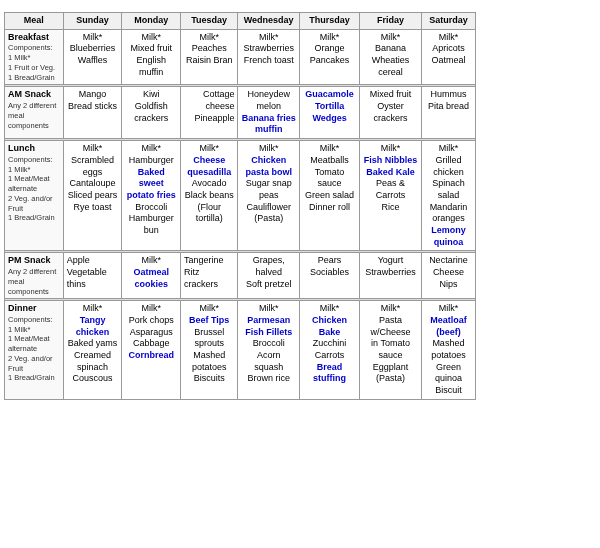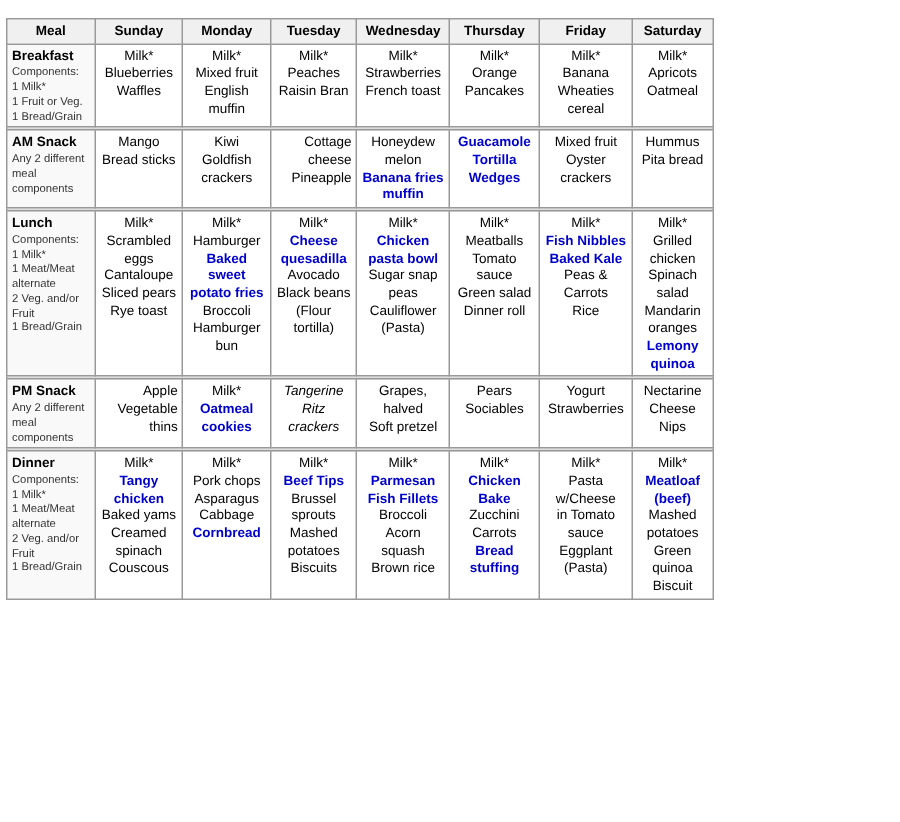--- a/index.html
+++ b/index.html
@@ -218,29 +218,29 @@
             <div class="bold-blue">Lemony quinoa</div>
           </td>
         </tr>
         <tr>
           <td colspan="8" style="height: 2px; padding: 0px; background: rgb(221, 221, 221);"></td>
         </tr>
         <tr>
           <td class="meal-col"><span class="meal-name">PM Snack</span><div class="meal-components" style="white-space: pre-line;">Any 2 different
 meal
 components</div></td>
-          <td class="day-col" style="text-align: right;">
+          <td class="day-col" style="text-align: left;">
             <div>Apple</div>
             <div>Vegetable thins</div>
           </td>
           <td class="day-col" style="text-align: center;">
             <div>Milk*</div>
             <div class="bold-blue">Oatmeal cookies</div>
           </td>
-          <td class="day-col" style="text-align: center; font-style: italic;">
+          <td class="day-col" style="text-align: left;">
             <div>Tangerine</div>
             <div>Ritz crackers</div>
           </td>
           <td class="day-col" style="text-align: center; margin-left: 27px;">
             <div>Grapes, halved</div>
             <div>Soft pretzel</div>
           </td>
           <td class="day-col" style="text-align: center;">
             <div>Pears</div>
             <div>Sociables</div>

